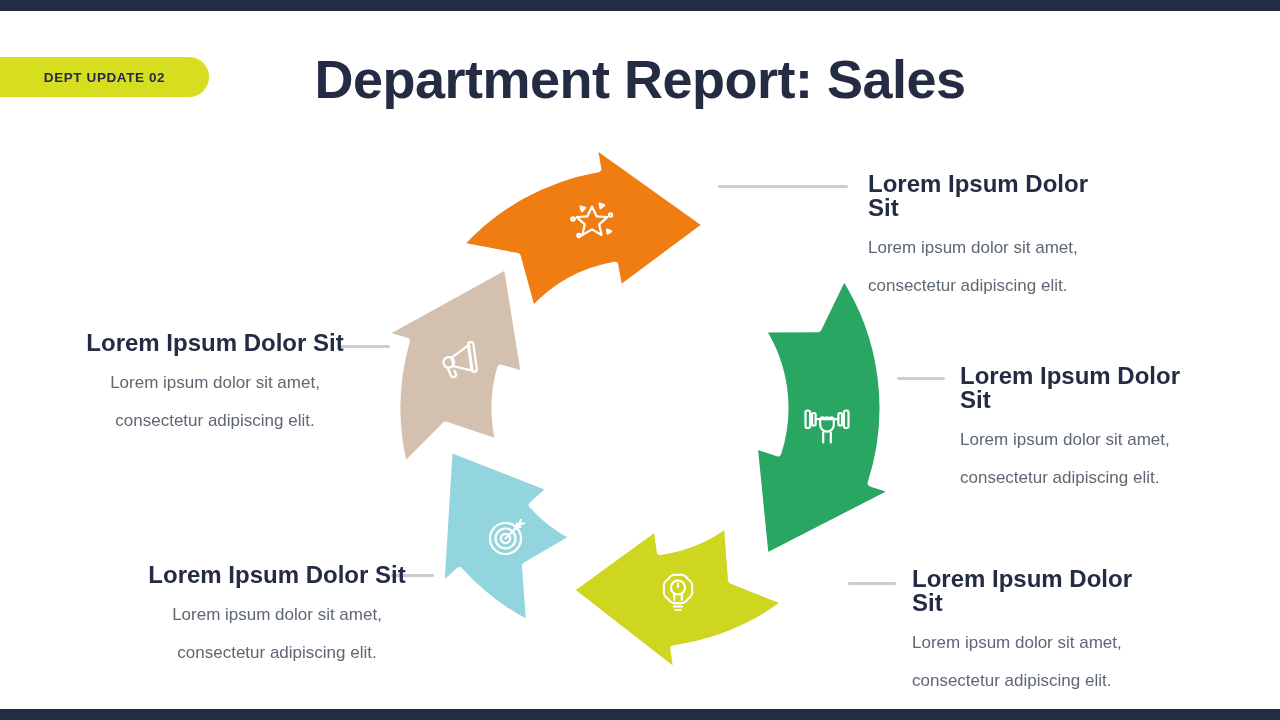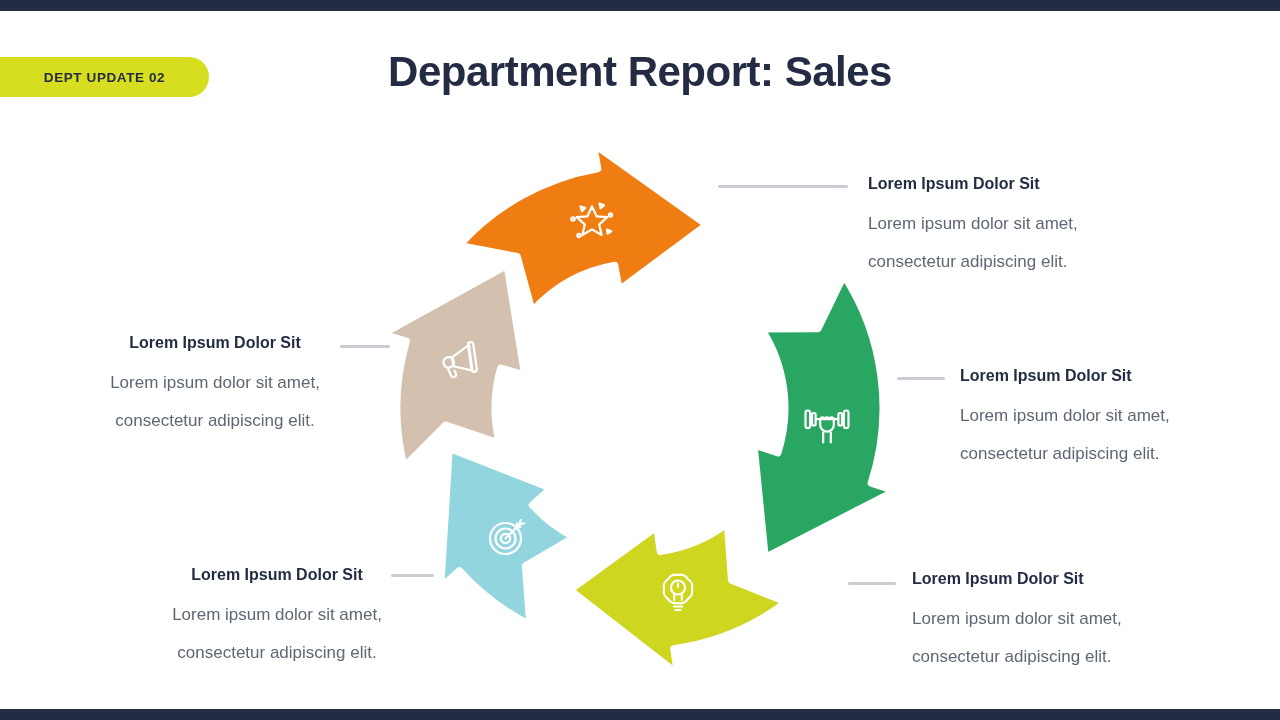--- a/index.html
+++ b/index.html
@@ -10,31 +10,31 @@
   .edgebar { position:absolute; left:0; width:1280px; height:11px; }
   .edgebar.top { top:0; }
   .edgebar.bottom { bottom:0; }
   .badge {
     position:absolute; left:0; top:57px; width:209px; height:40px;
     border-radius:0 20px 20px 0; display:flex; align-items:center; justify-content:center;
   }
   .badge span { font-size:13.5px; font-weight:700; letter-spacing:.6px; }
   .title {
     position:absolute; top:48px; left:0; width:1280px; text-align:center; margin:0;
-    font-size:42px; font-weight:700; letter-spacing:-0.5px;
+    font-size:54px; font-weight:700; letter-spacing:-0.5px;
   }
   #cycle { position:absolute; left:0; top:0; width:1280px; height:720px; }
   .connector { position:absolute; height:3px; border-radius:2px; }
   .c1 { left:718px; top:185px; width:130px; }
   .c2 { left:897px; top:377px; width:48px; }
   .c3 { left:848px; top:582px; width:48px; }
   .c4 { left:340px; top:345px; width:50px; }
   .c5 { left:391px; top:574px; width:43px; }
   .label { position:absolute; }
-  .label h3 { margin:0 0 9px 0; font-size:16px; line-height:24px; font-weight:700; }
+  .label h3 { margin:0 0 9px 0; font-size:24px; line-height:24px; font-weight:700; }
   .label p { margin:0; font-size:17px; line-height:38px; }
   .b1 { left:868px; top:172px; width:255px; }
   .b2 { left:960px; top:364px; width:255px; }
   .b3 { left:912px; top:567px; width:255px; }
   .b4 { left:70px;  top:331px; width:290px; text-align:center; }
   .b5 { left:132px; top:563px; width:290px; text-align:center; }
 </style>
 </head>
 <body>
 

